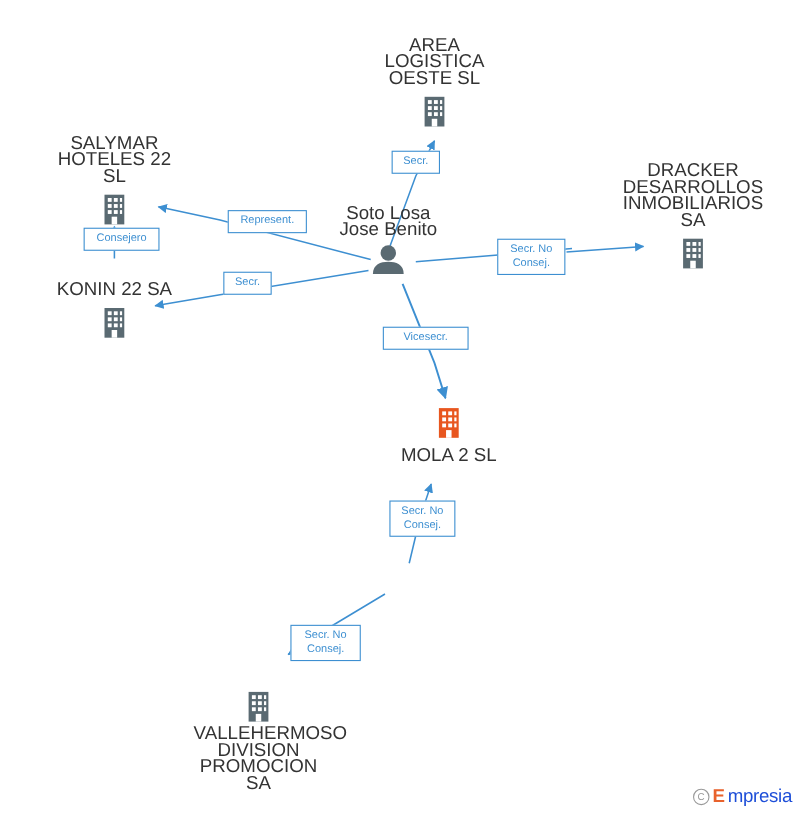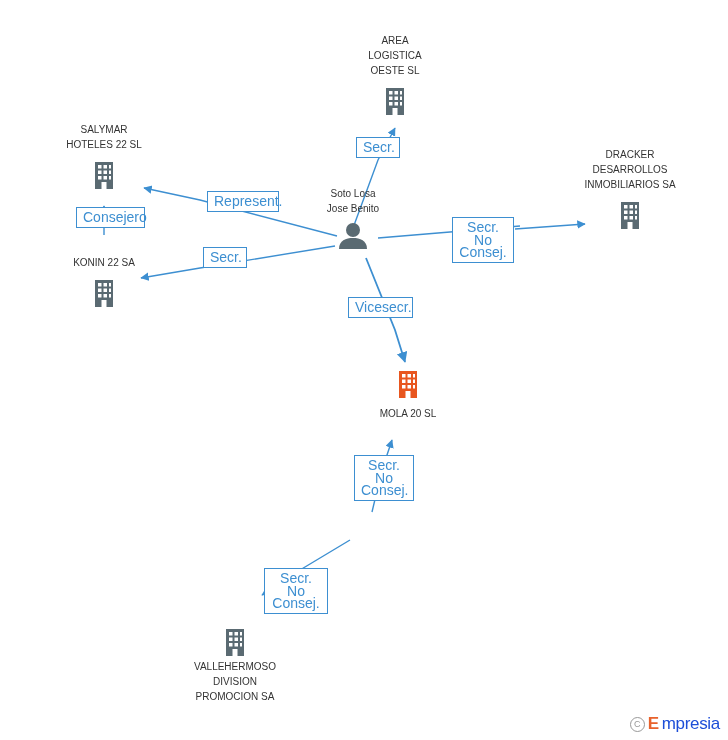--- a/index.html
+++ b/index.html
@@ -22,35 +22,35 @@
     left: 0;
     top: 0;
     width: 728px;
     height: 740px;
   }
   .node {
     position: absolute;
     text-align: center;
   }
   .node-label {
-    font-size: 10px;
+    font-size: 17px;
     color: #333333;
     line-height: 15px;
     white-space: pre-line;
   }
   .icon-building svg, .icon-person svg {
     display: block;
     margin: 0 auto;
   }
   .edge-label {
     position: absolute;
     border: 1px solid #3d8fd1;
     background: #ffffff;
     color: #3d8fd1;
-    font-size: 14px;
+    font-size: 10px;
     line-height: 12.5px;
     padding: 3px 6px;
     text-align: center;
     white-space: pre-line;
     box-sizing: border-box;
   }
   .watermark {
     position: absolute;
     right: 8px;
     bottom: 6px;
@@ -213,21 +213,21 @@
         <rect x="19" y="6" width="2" height="3.5" fill="#ffffff"></rect>
         <rect x="8" y="11.5" width="3.5" height="3.5" fill="#ffffff"></rect>
         <rect x="13.5" y="11.5" width="3.5" height="3.5" fill="#ffffff"></rect>
         <rect x="19" y="11.5" width="2" height="3.5" fill="#ffffff"></rect>
         <rect x="8" y="17" width="3.5" height="3.5" fill="#ffffff"></rect>
         <rect x="13.5" y="17" width="3.5" height="3.5" fill="#ffffff"></rect>
         <rect x="19" y="17" width="2" height="3.5" fill="#ffffff"></rect>
         <rect x="11.5" y="23" width="5" height="7" fill="#ffffff"></rect>
       </svg>
     </div>
-    <div class="node-label" style="margin-top:6px;">MOLA 20 SL</div>
+    <div class="node-label" style="margin-top:6px;">MOLA 2 SL</div>
   </div>
 
 
   <div class="node" style="left:176px; top:626px; width:118px;">
     <div class="icon-building">
       <svg width="28" height="32" viewBox="0 0 28 32">
         <rect x="5" y="3" width="18" height="27" fill="#5a6a72"></rect>
         <rect x="8" y="6" width="3.5" height="3.5" fill="#ffffff"></rect>
         <rect x="13.5" y="6" width="3.5" height="3.5" fill="#ffffff"></rect>
         <rect x="19" y="6" width="2" height="3.5" fill="#ffffff"></rect>
@@ -244,21 +244,21 @@
 DIVISION
 PROMOCION SA</div>
   </div>
 
   <div class="edge-label" style="left:356px; top:137px; width:44px;">Secr.</div>
   <div class="edge-label" style="left:207px; top:191px; width:72px;">Represent.</div>
   <div class="edge-label" style="left:76px; top:207px; width:69px;">Consejero</div>
   <div class="edge-label" style="left:203px; top:247px; width:44px;">Secr.</div>
   <div class="edge-label" style="left:452px; top:217px; width:62px;">Secr.  No
 Consej.</div>
-  <div class="edge-label" style="left:348px; top:297px; width:65px;">Vicesecr.</div>
+  <div class="edge-label" style="left:348px; top:297px; width:78px;">Vicesecr.</div>
   <div class="edge-label" style="left:354px; top:455px; width:60px;">Secr.  No
 Consej.</div>
   <div class="edge-label" style="left:264px; top:568px; width:64px;">Secr.  No
 Consej.</div>
 
   <div class="watermark">
     <span class="wm-c">C</span>
     <span class="wm-e">E</span>
     <span class="wm-text">mpresia</span>
   </div>

